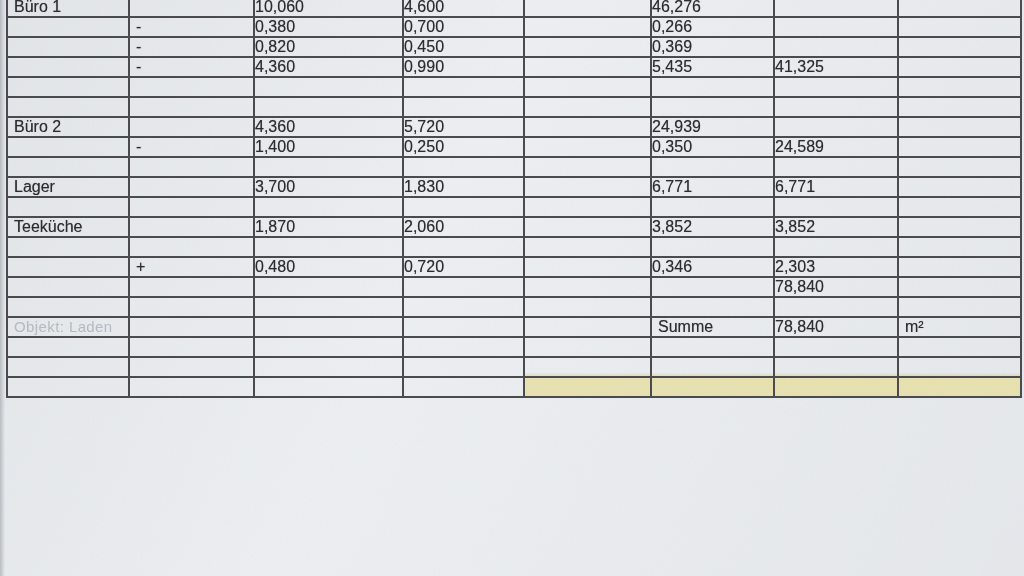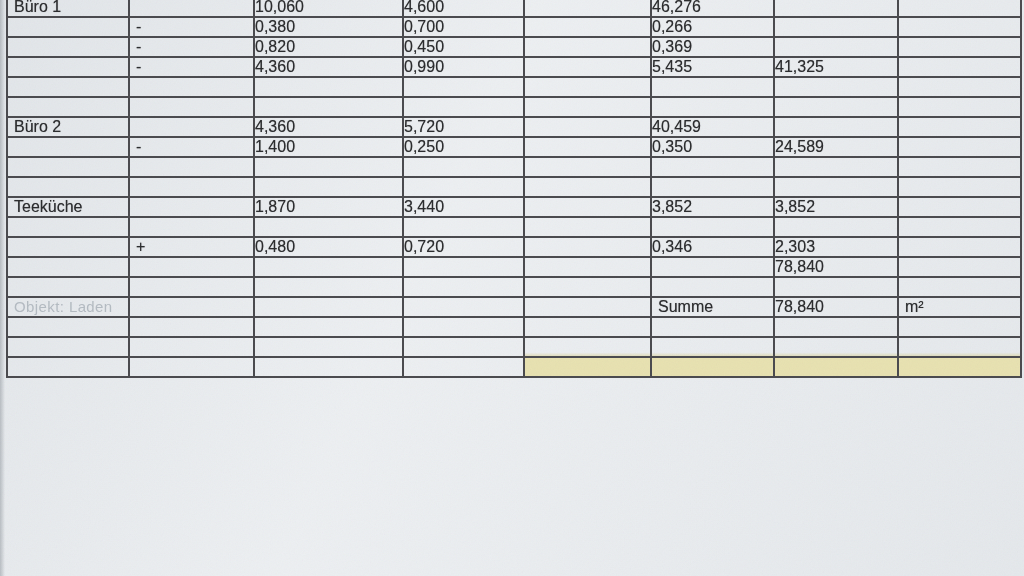--- a/index.html
+++ b/index.html
@@ -104,21 +104,21 @@
           <td></td>
           <td></td>
           <td></td>
         </tr>
         <tr>
           <td class="txt"><span>Büro 2</span></td>
           <td></td>
           <td class="num"><span>4,360</span></td>
           <td class="num"><span>5,720</span></td>
           <td></td>
-          <td class="num"><span>40,459</span></td>
+          <td class="num"><span>24,939</span></td>
           <td></td>
           <td></td>
         </tr>
         <tr>
           <td></td>
           <td class="txt"><span>-</span></td>
           <td class="num"><span>1,400</span></td>
           <td class="num"><span>0,250</span></td>
           <td></td>
           <td class="num"><span>0,350</span></td>
@@ -129,34 +129,44 @@
           <td></td>
           <td></td>
           <td></td>
           <td></td>
           <td></td>
           <td></td>
           <td></td>
           <td></td>
         </tr>
         <tr>
+          <td class="txt"><span>Lager</span></td>
+          <td></td>
+          <td class="num"><span>3,700</span></td>
+          <td class="num"><span>1,830</span></td>
+          <td></td>
+          <td class="num"><span>6,771</span></td>
+          <td class="num"><span>6,771</span></td>
+          <td></td>
+        </tr>
+        <tr>
           <td></td>
           <td></td>
           <td></td>
           <td></td>
           <td></td>
           <td></td>
           <td></td>
           <td></td>
         </tr>
         <tr>
           <td class="txt"><span>Teeküche</span></td>
           <td></td>
           <td class="num"><span>1,870</span></td>
-          <td class="num"><span>3,440</span></td>
+          <td class="num"><span>2,060</span></td>
           <td></td>
           <td class="num"><span>3,852</span></td>
           <td class="num"><span>3,852</span></td>
           <td></td>
         </tr>
         <tr>
           <td></td>
           <td></td>
           <td></td>
           <td></td>

